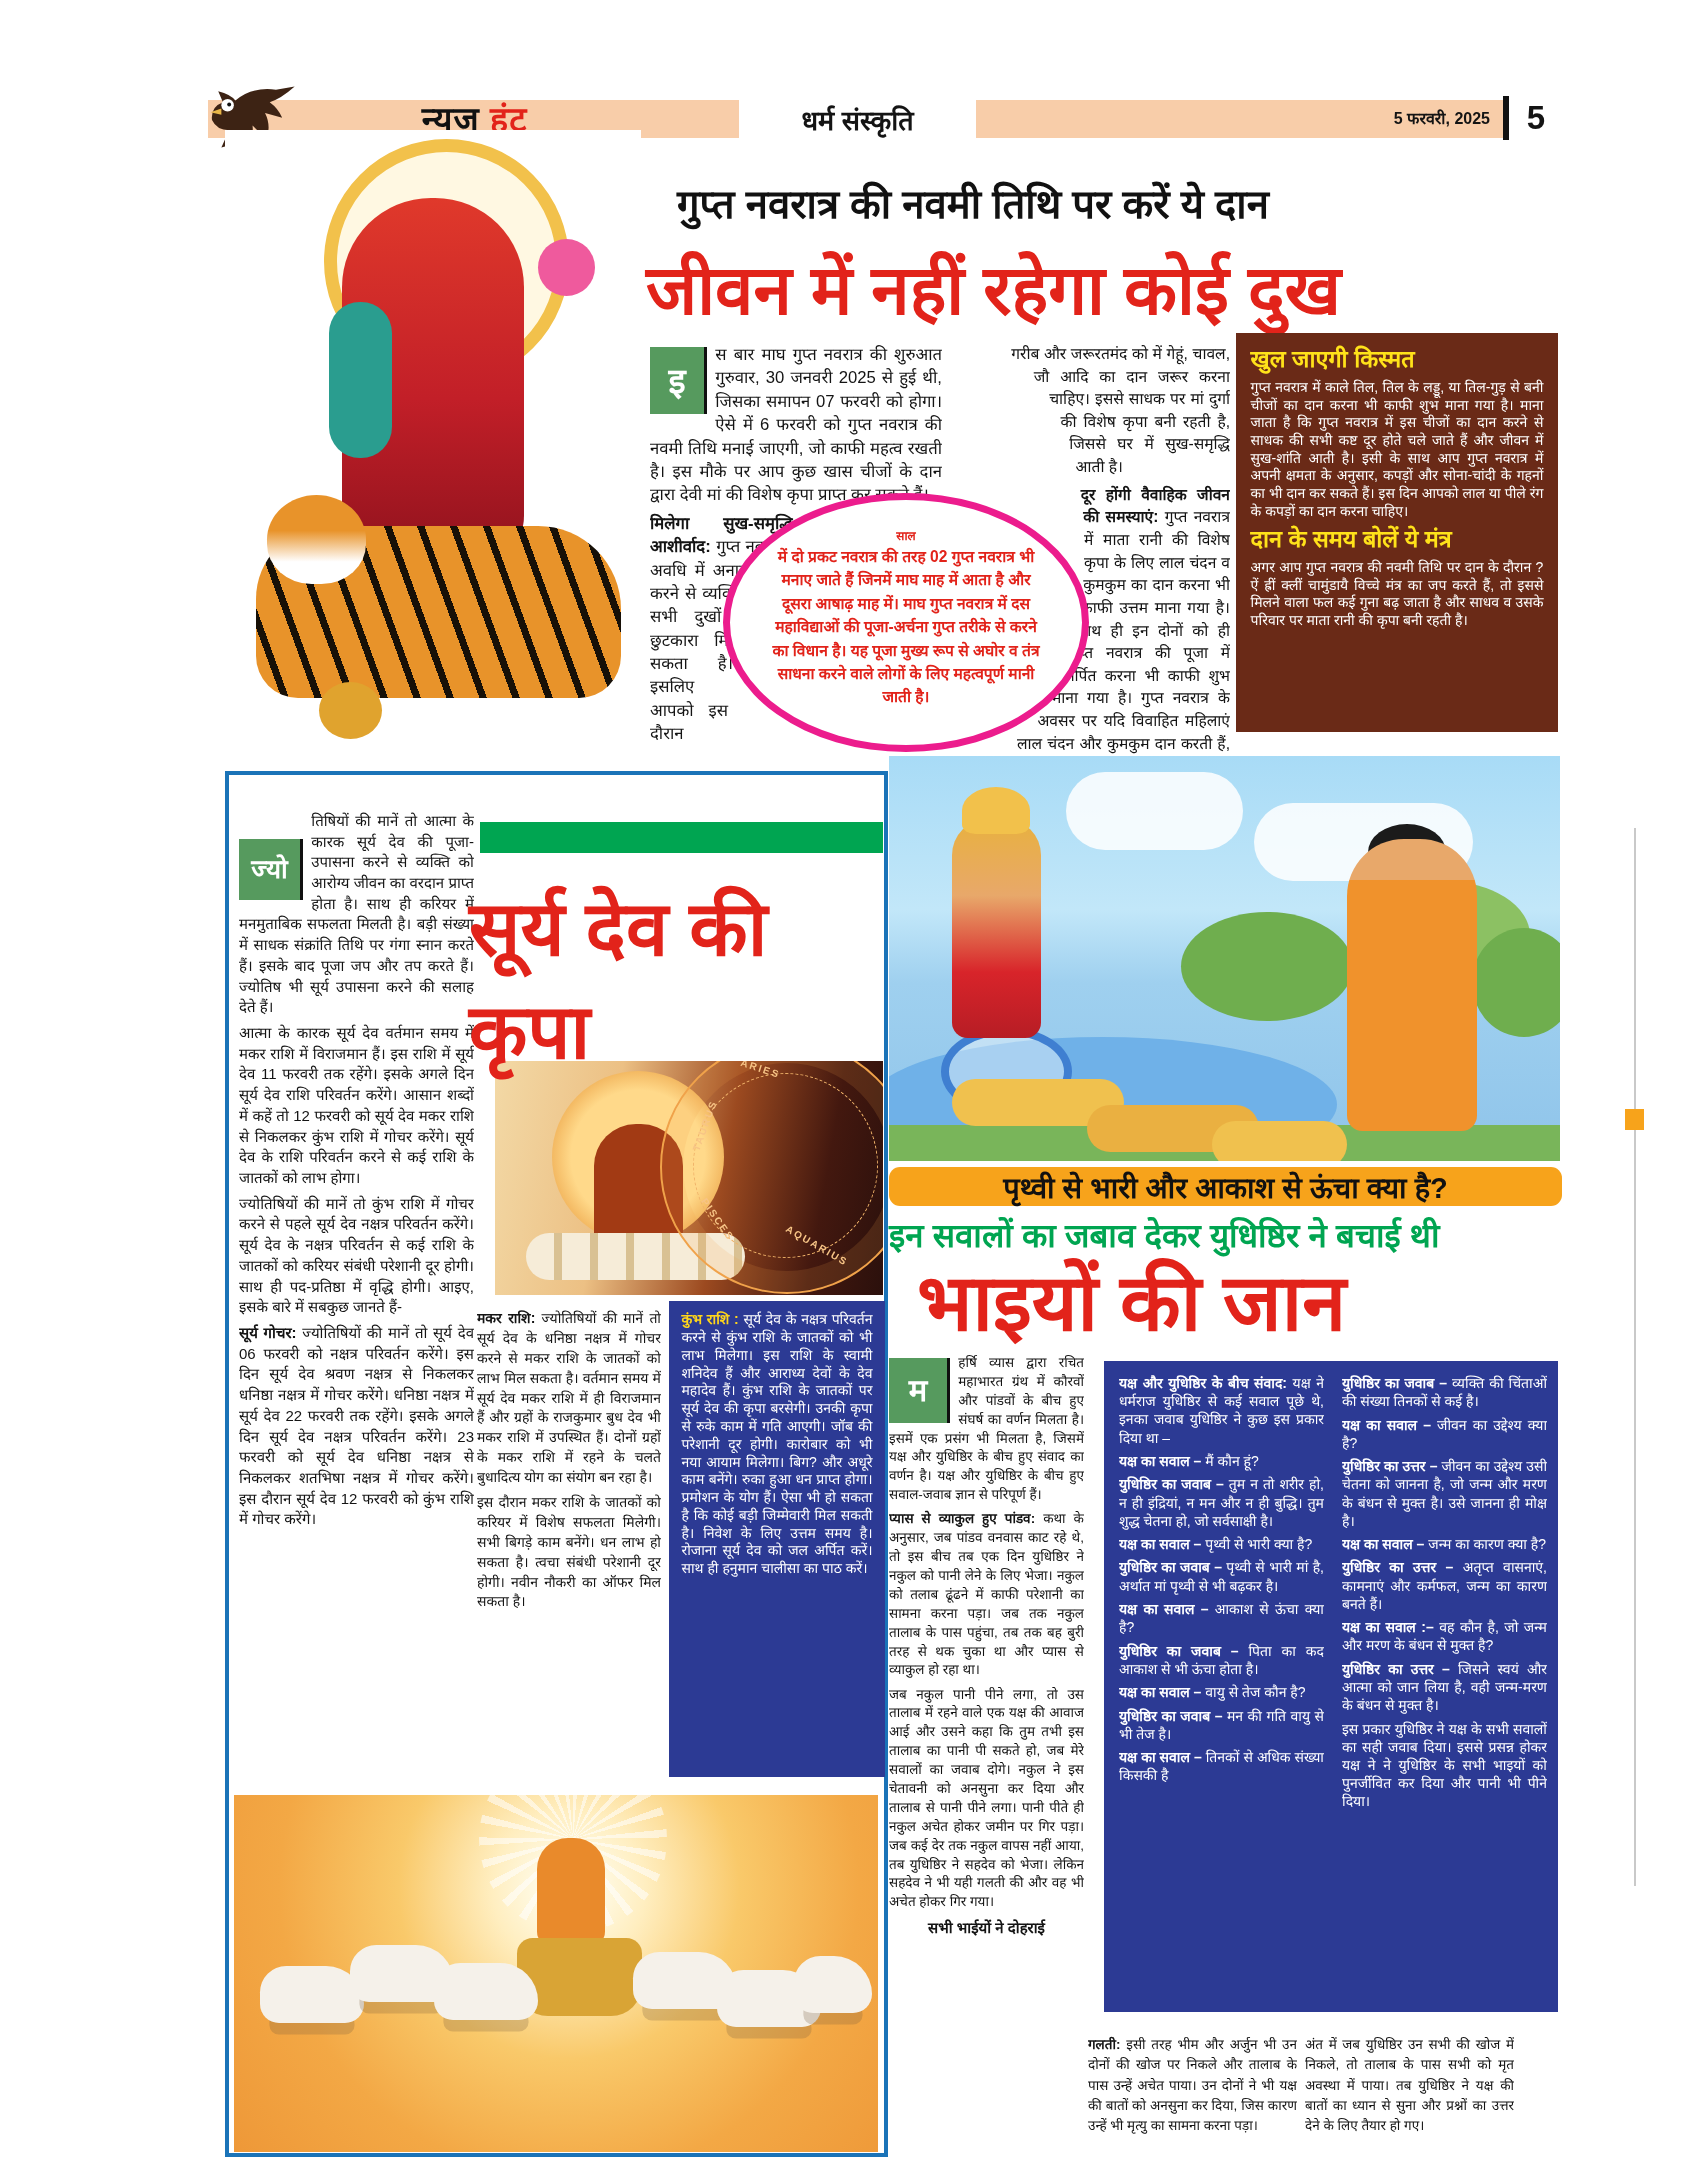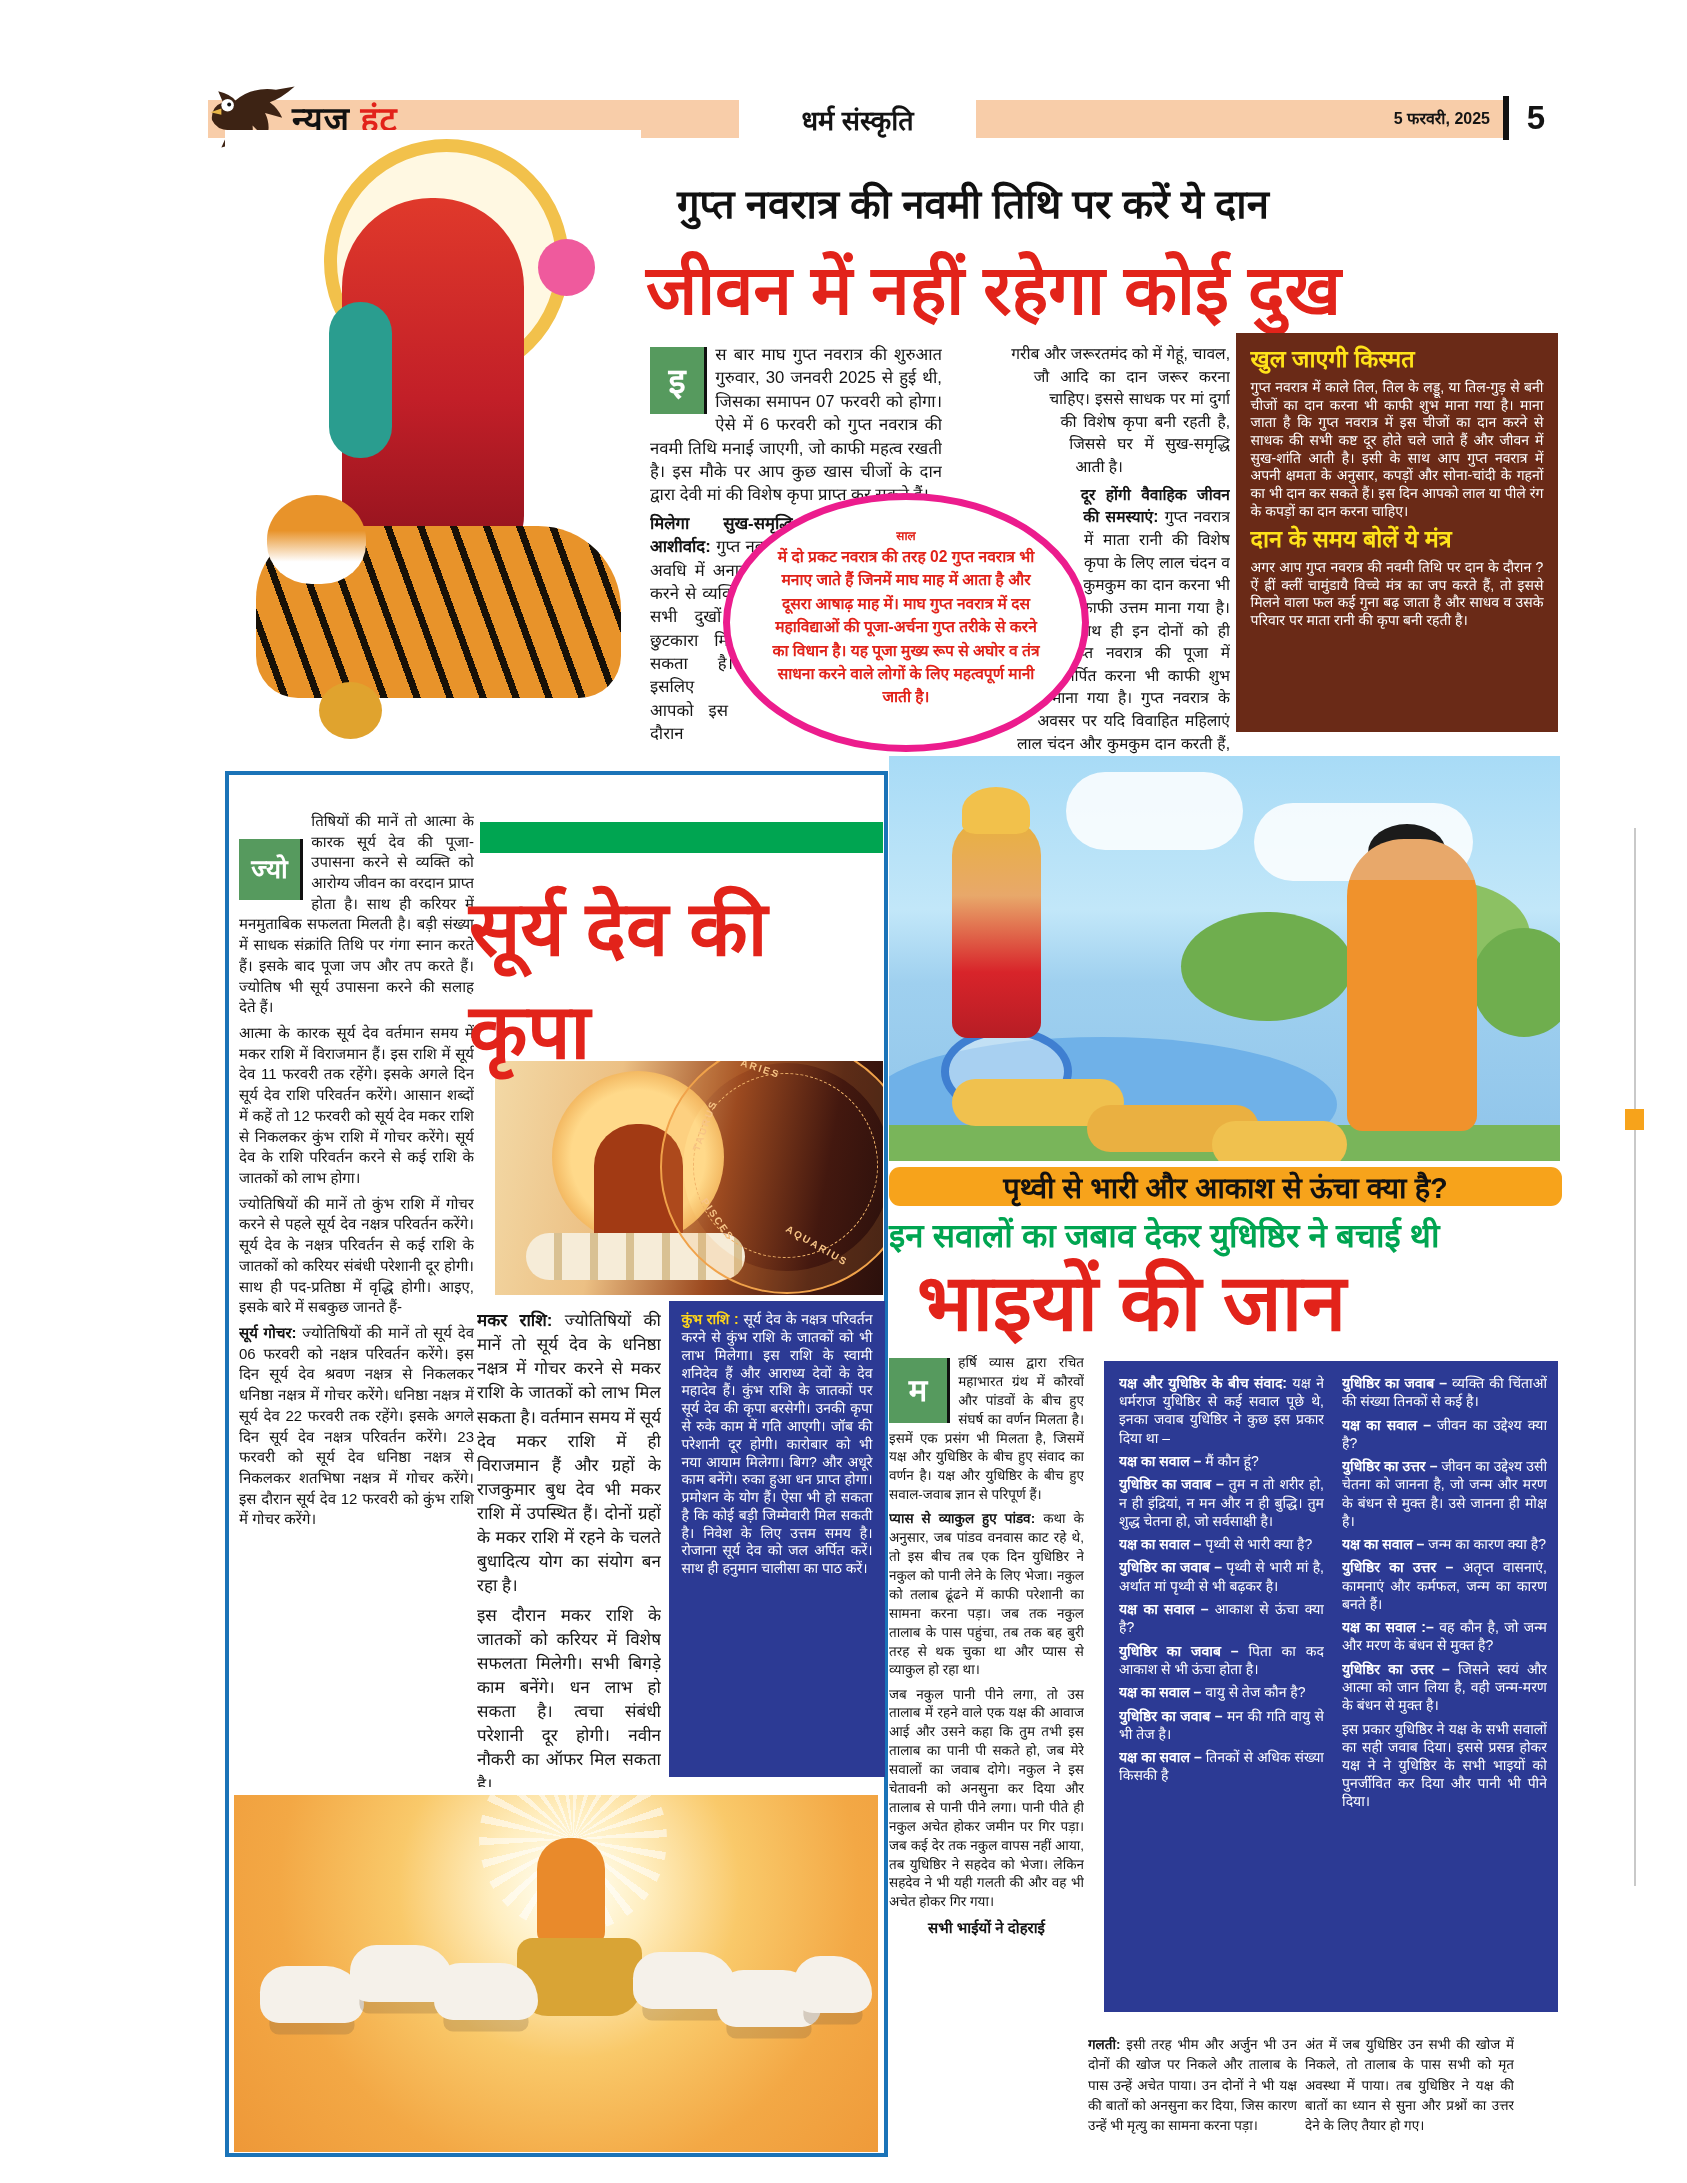--- a/index.html
+++ b/index.html
@@ -6,21 +6,21 @@
   .page{position:relative;width:1687px;height:2183px;background:#ffffff;overflow:hidden;
         font-family:"Liberation Sans","DejaVu Sans",sans-serif;color:#141414;}
   .abs{position:absolute;}
   .just{text-align:justify;}
   .ctr{text-align:left;}
   b.lead{font-weight:bold;}
   p{margin:0 0 5.2px 0;}
 
   
   .mast-bar{left:208px;top:100px;width:1349px;height:38px;background:#f8cda9;}
-  .brand{left:292px;top:95px;width:365px;font-size:34px;font-weight:bold;letter-spacing:1px;}
+  .brand{left:292px;top:95px;width:365px;font-size:34px;font-weight:bold;letter-spacing:1px;text-align:center;}
   .brand .b1{color:#111;}
   .brand .b2{color:#e2231a;}
   .section-panel{left:739px;top:100px;width:237px;height:38px;background:#ffffff;
       display:flex;align-items:center;justify-content:center;font-size:27px;font-weight:bold;}
   .mast-date{left:1266px;top:107px;width:224px;text-align:right;font-size:16px;font-weight:bold;}
   .pageno{left:1503px;top:96px;width:54px;height:44px;background:#ffffff;border-left:6.3px solid #111;
       display:flex;align-items:center;justify-content:center;font-size:33px;font-weight:bold;}
   .eagle{left:204px;top:85px;width:94px;height:78px;}
 
   
@@ -37,21 +37,21 @@
   .a1-side{left:1236px;top:333px;width:322px;height:399px;background:#6a2a17;color:#ffffff;
       box-sizing:border-box;padding:9.4px 14.6px;font-size:14px;line-height:1.26;overflow:hidden;}
   .a1-side h3{margin:3.1px 0 4.2px 0;font-size:23.4px;color:#ffe21a;}
 
   
   .a2-box{left:225px;top:771px;width:663px;height:1386px;border:4.2px solid #1a73b8;box-sizing:border-box;background:#fff;}
   .a2-col1{left:239px;top:811px;width:235px;height:973px;font-size:15px;line-height:1.38;overflow:hidden;}
   .a2-kickbar{left:480px;top:822px;width:403px;height:31px;background:#00a551;z-index:1;}
   .a2-kick{left:480px;top:794px;width:403px;font-size:48px;font-weight:bold;color:#141414;z-index:2;}
   .a2-head{left:469px;top:874px;width:403px;font-size:76px;font-weight:bold;color:#e2231a;z-index:2;}
-  .a2-col2{left:477px;top:1309px;width:184px;height:478px;font-size:17px;line-height:1.42;overflow:hidden;}
+  .a2-col2{left:477px;top:1309px;width:184px;height:478px;font-size:14px;line-height:1.42;overflow:hidden;}
   .a2-kumbh{left:669px;top:1301px;width:216px;height:476px;background:#2c3a94;color:#ffffff;box-sizing:border-box;
       padding:10.4px 12.5px;font-size:14px;line-height:1.27;overflow:hidden;}
   .a2-kumbh .ylw{color:#ffd61a;font-weight:bold;}
 
   
   .a3-kickbar{left:889px;top:1167px;width:673px;height:39px;background:#f7a31b;display:flex;align-items:center;
       justify-content:center;font-size:29px;font-weight:bold;color:#111;border-radius:11px;}
   .a3-sub{left:889px;top:1212px;width:673px;font-size:33px;font-weight:bold;color:#00a551;}
   .a3-head{left:917px;top:1246px;width:673px;font-size:79px;font-weight:bold;color:#e2231a;}
   .a3-col1{left:889px;top:1354px;width:195px;height:646px;font-size:13.5px;line-height:1.40;overflow:hidden;}

